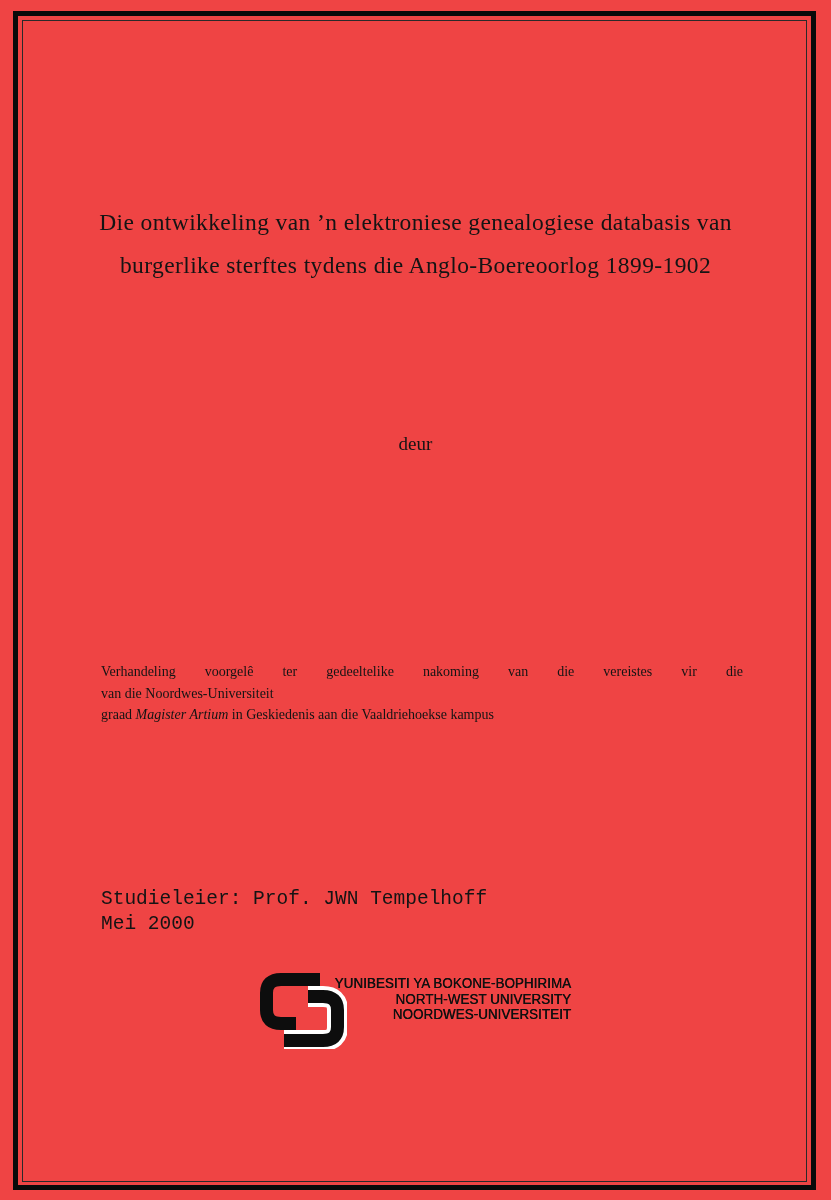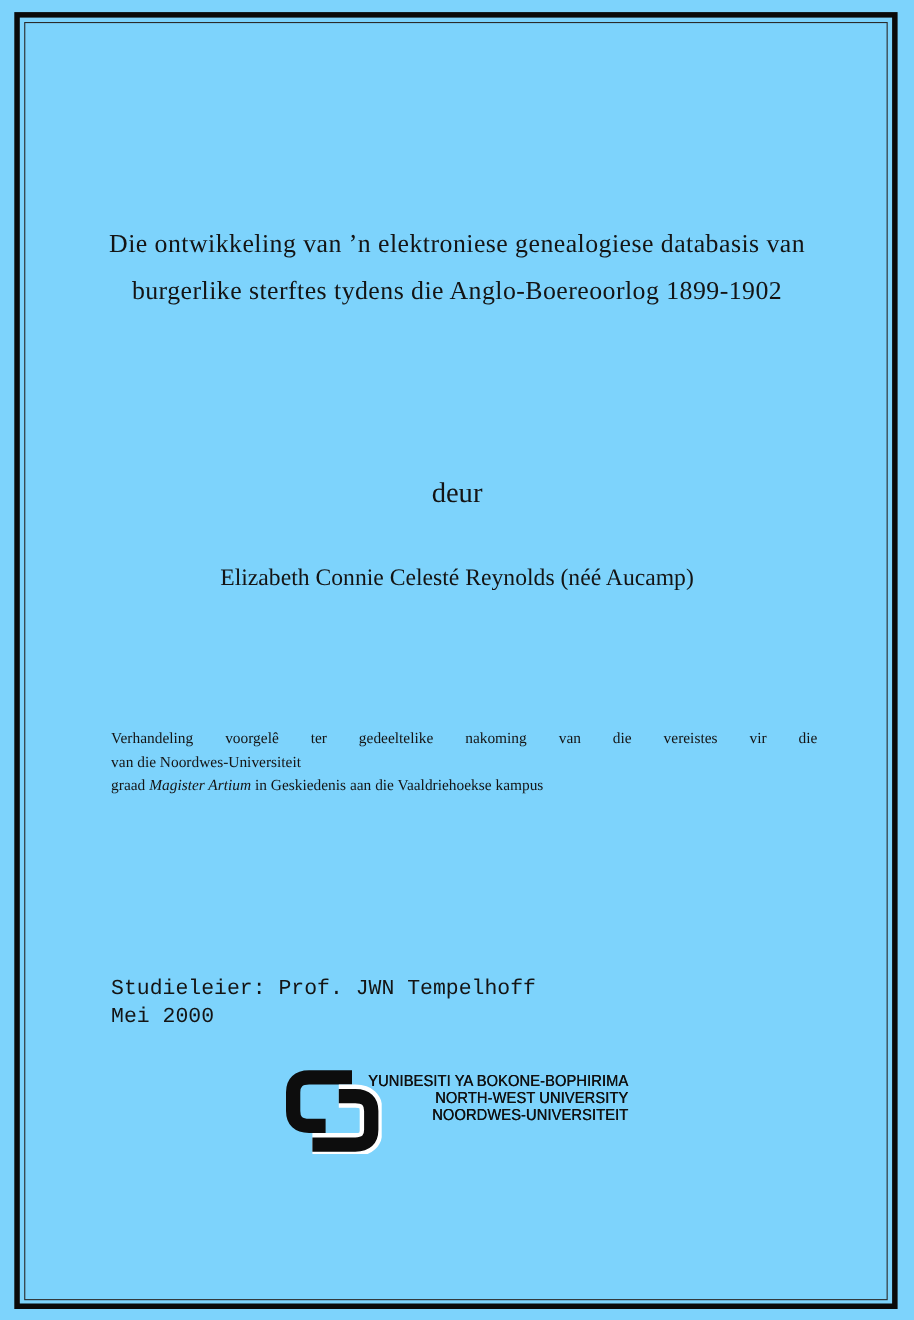--- a/index.html
+++ b/index.html
@@ -4,21 +4,21 @@
 <style>
   html, body {
     margin: 0;
     padding: 0;
     background: #e8e8e8;
   }
   .page {
     position: relative;
     width: 831px;
     height: 1200px;
-    background: #7dd3fc;
+    background: #ef4444;
     font-family: "Liberation Serif", serif;
     color: #141414;
     overflow: hidden;
     margin: 0 auto;
   }
   .frame-outer {
     position: absolute;
     top: 11px; left: 13px; right: 15px; bottom: 10px;
     border: 5px solid #0a0a0a;
     pointer-events: none;
@@ -35,21 +35,21 @@
     text-align: center;
     font-size: 23.5px;
     letter-spacing: 0.4px;
     line-height: 30px;
   }
   .title-line2 { margin-top: 13px; }
   .byline {
     position: absolute;
     top: 433px; left: 0; right: 0;
     text-align: center;
-    font-size: 26px;
+    font-size: 19px;
   }
   .author {
     position: absolute;
     top: 513px; left: 0; right: 0;
     text-align: center;
     font-size: 21.5px;
   }
   .statement {
     position: absolute;
     top: 661px; left: 101px; width: 642px;
@@ -96,21 +96,20 @@
   <div class="frame-outer"></div>
   <div class="frame-inner"></div>
 
   <div class="title-block">
     <div>Die ontwikkeling van ’n elektroniese genealogiese databasis van</div>
     <div class="title-line2">burgerlike sterftes tydens die Anglo-Boereoorlog 1899-1902</div>
   </div>
 
   <div class="byline">deur</div>
 
-  <div class="author">Elizabeth Connie Celesté Reynolds (néé Aucamp)</div>
 
   <div class="statement">
     <div class="statement-line1">Verhandeling voorgelê ter gedeeltelike nakoming van die vereistes vir die</div>
     <div>van die Noordwes-Universiteit</div>
     <div><span>graad </span><span class="italic">Magister Artium</span><span> in Geskiedenis aan die Vaaldriehoekse kampus</span></div>
   </div>
 
   <div class="supervisor-block">
     <div>Studieleier: Prof. JWN Tempelhoff</div>
     <div>Mei 2000</div>

